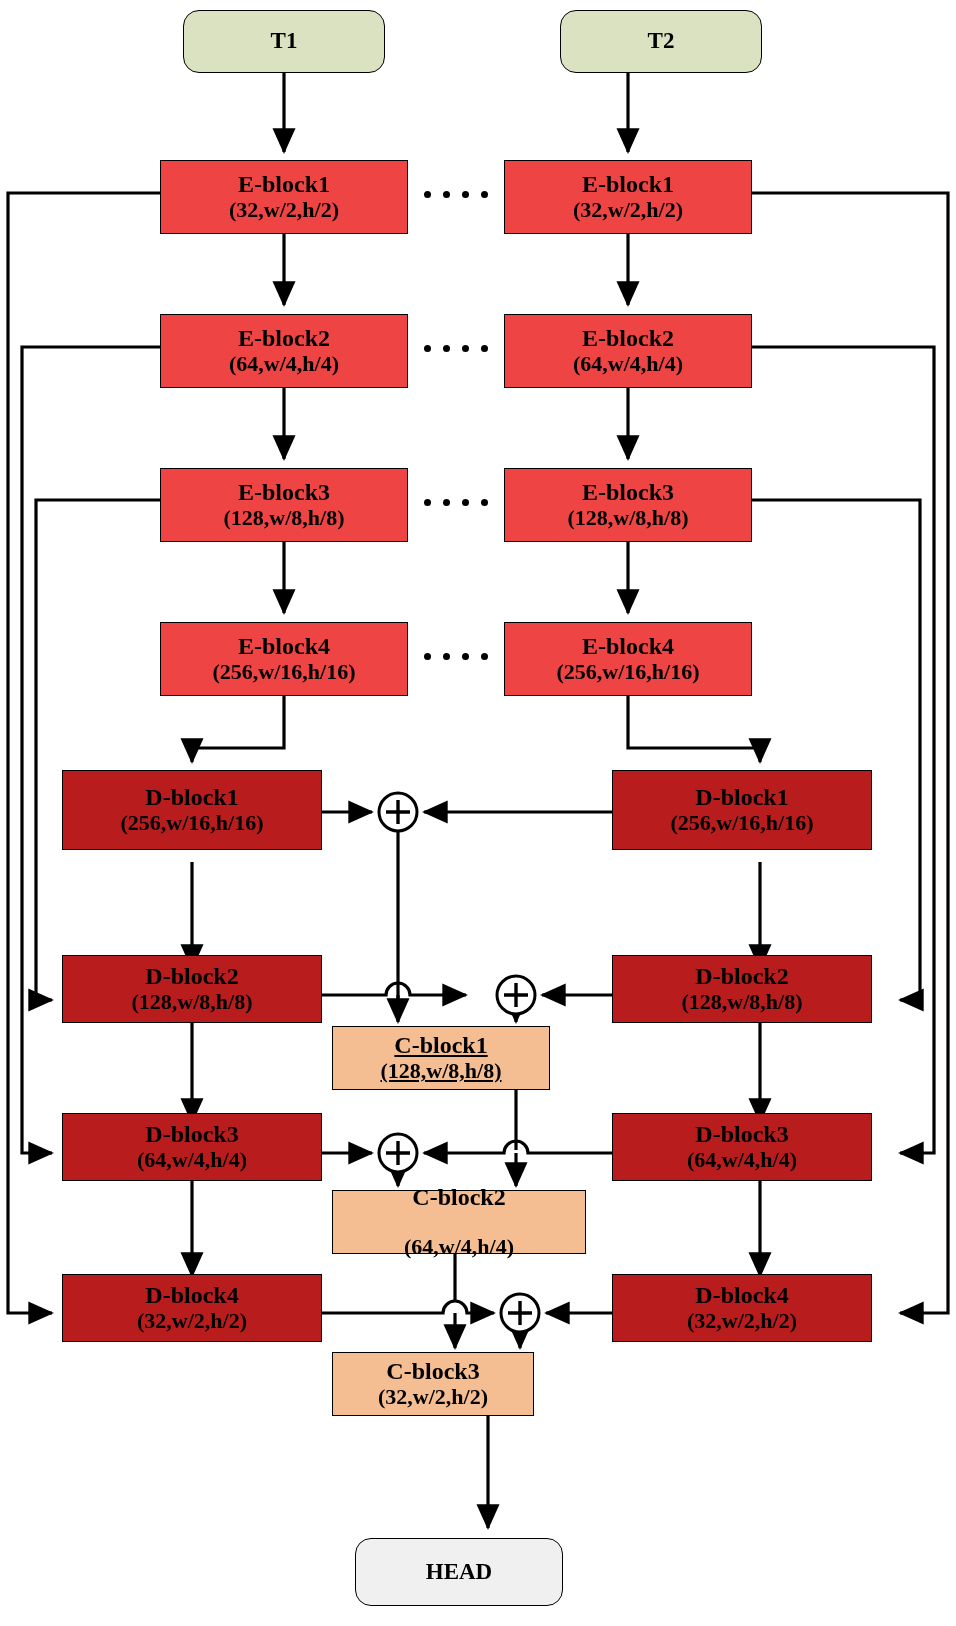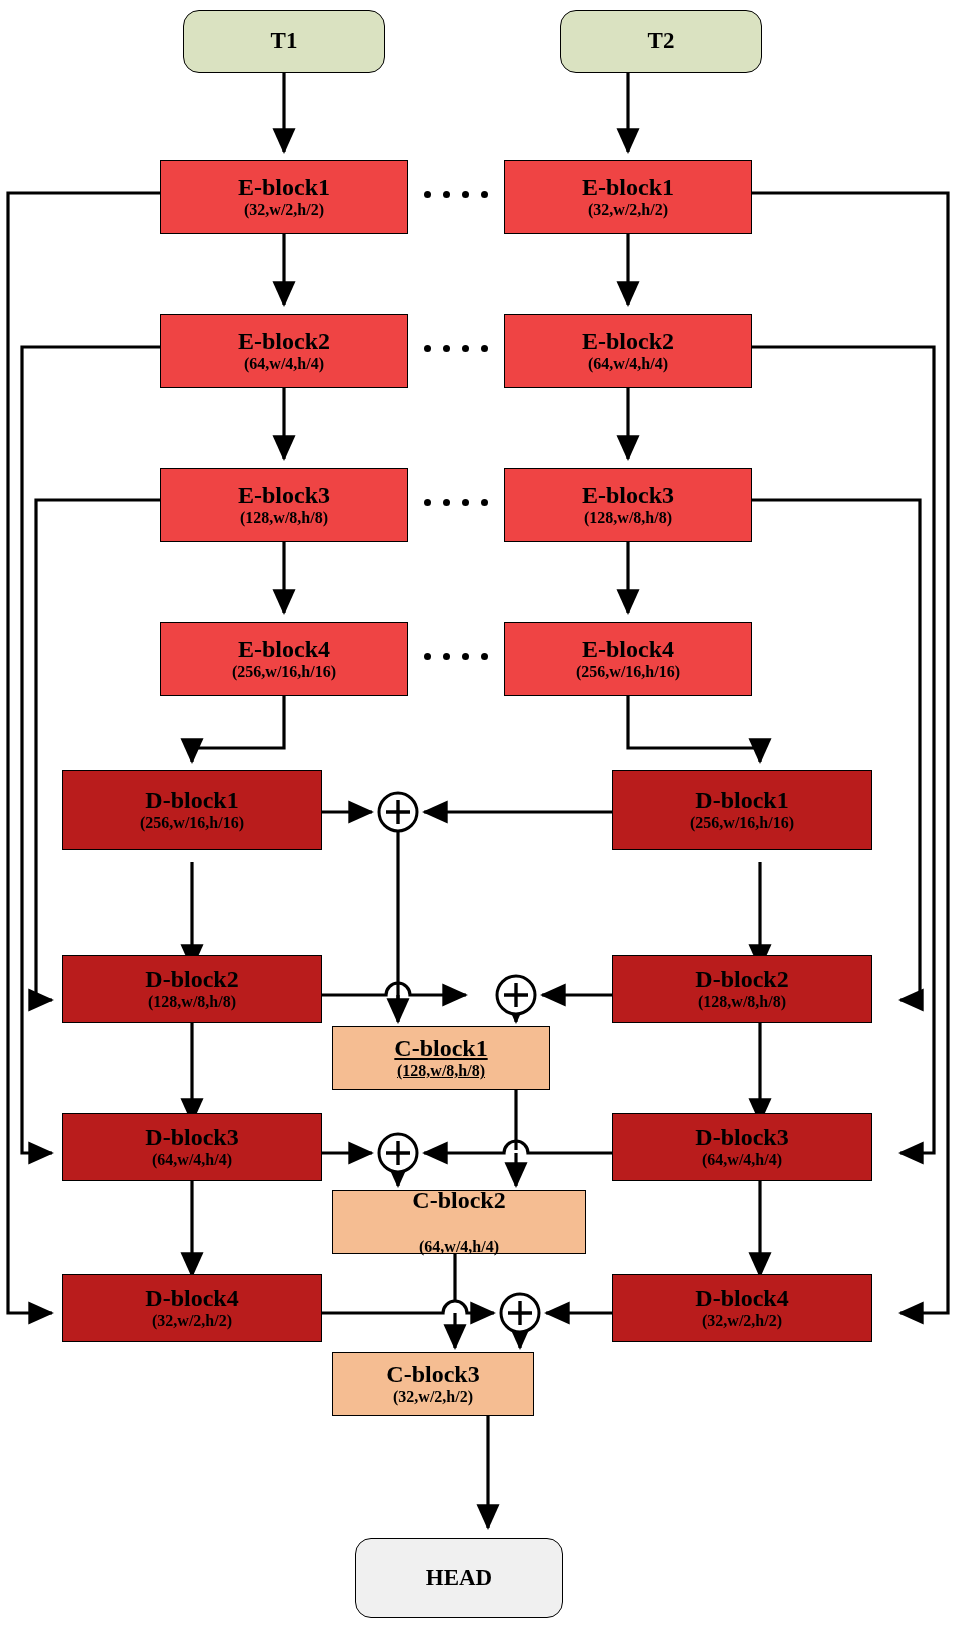--- a/index.html
+++ b/index.html
@@ -4,21 +4,21 @@
 <style>
   html,body{margin:0;padding:0;background:#fff;}
   body{font-family:"Liberation Serif","DejaVu Serif",serif;}
   #canvas{position:relative;width:956px;height:1626px;background:#fff;overflow:hidden;}
   svg.wires{position:absolute;left:0;top:0;width:956px;height:1626px;}
 
   .node{position:absolute;box-sizing:border-box;border:1.6px solid #000;
         display:flex;flex-direction:column;align-items:center;justify-content:center;
         text-align:center;line-height:1.08;}
   .node .l1{font-weight:bold;font-size:24px;color:#000;}
-  .node .l2{font-weight:bold;font-size:16px;color:#000;}
+  .node .l2{font-weight:bold;font-size:22px;color:#000;}
   .term{border-radius:16px;}
   .term .l1{font-size:23px;}
   .eblock{background:#ef4444;}
   .dblock{background:#b91c1c;}
   .cblock{background:#f5bd92;}
   .tblock{background:#dae2c1;}
   .headblock{background:#f0f0f0;}
   .dots{position:absolute;display:flex;align-items:center;justify-content:space-between;}
   .dots i{display:block;width:7px;height:7px;border-radius:50%;background:#000;}
 </style>
@@ -227,17 +227,17 @@
   </div>
   <div class="node cblock" style="left:332px;top:1190px;width:254px;height:64px;gap:24px;">
     <span class="l1">C-block2</span>
     <span class="l2">(64,w/4,h/4)</span>
   </div>
   <div class="node cblock" style="left:332px;top:1352px;width:202px;height:64px;">
     <span class="l1">C-block3</span>
     <span class="l2">(32,w/2,h/2)</span>
   </div>
 
-  <div class="node term headblock" style="left:355px;top:1538px;width:208px;height:80px;">
+  <div class="node term headblock" style="left:355px;top:1538px;width:208px;height:68px;">
     <span class="l1">HEAD</span>
   </div>
 
 </div>
 
 </body></html>

